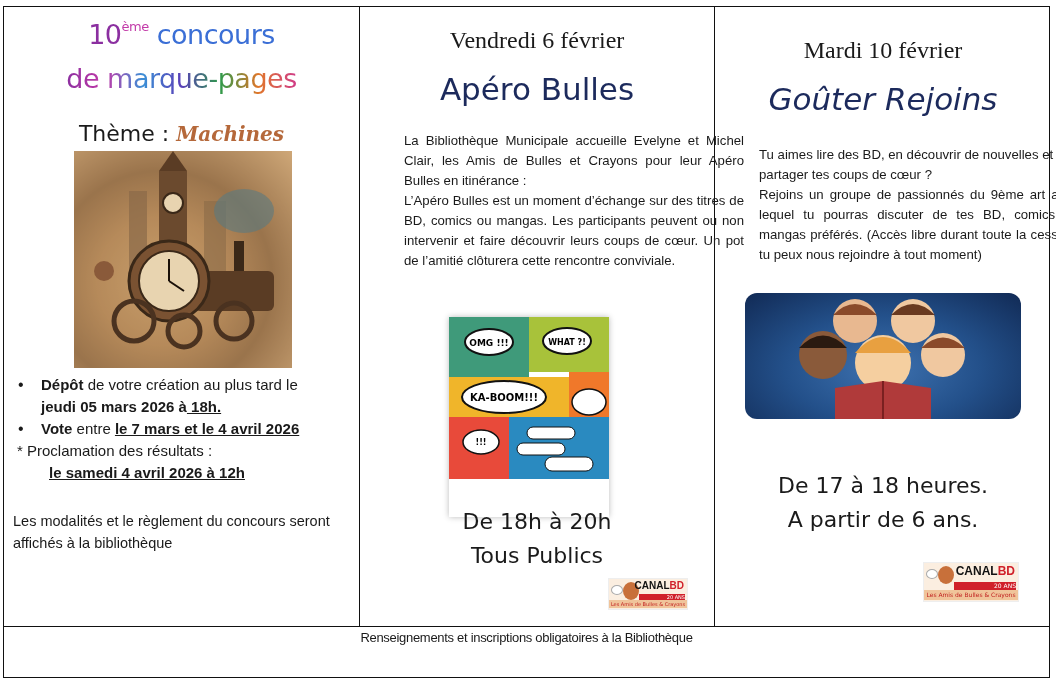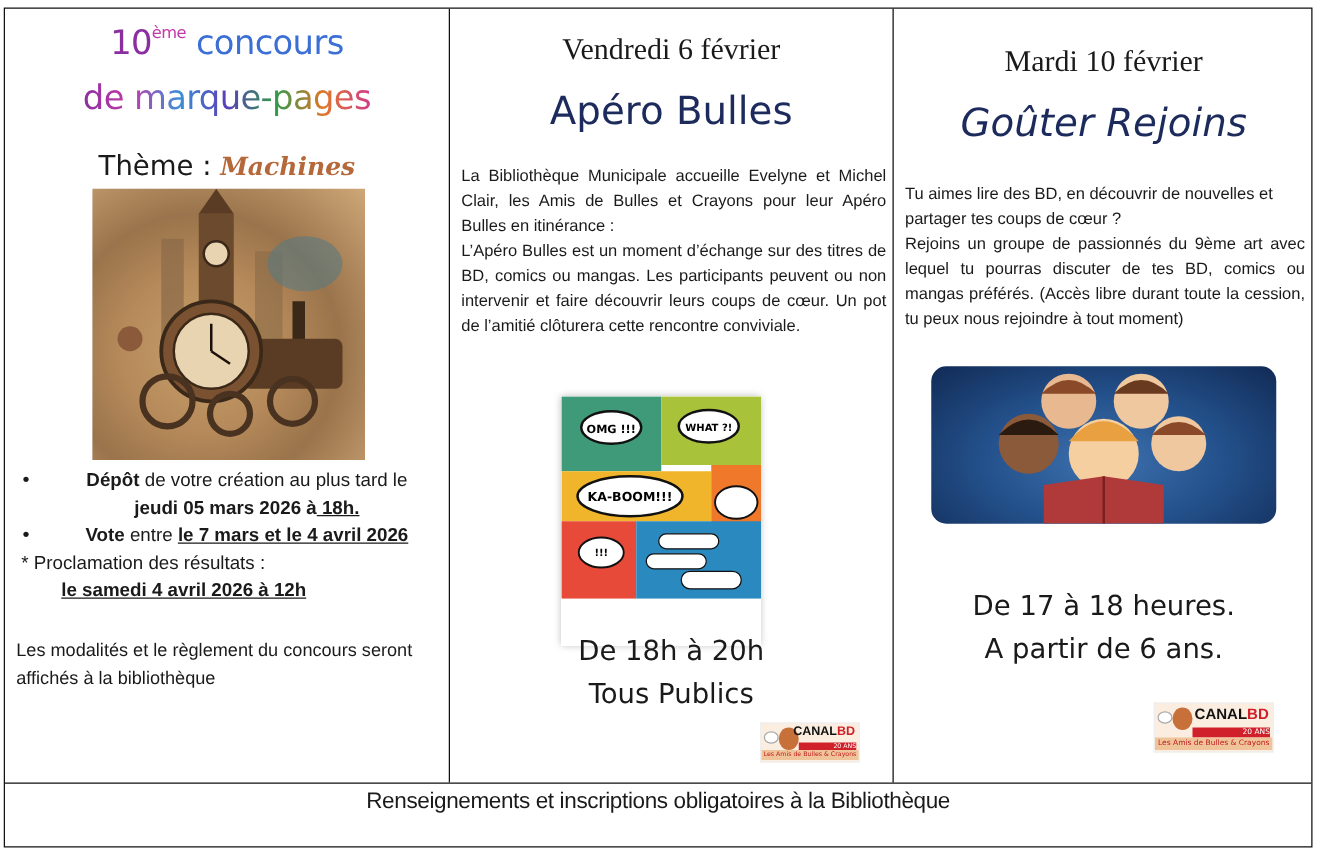--- a/index.html
+++ b/index.html
@@ -5,48 +5,48 @@
   * { box-sizing: border-box; margin: 0; padding: 0; }
   html, body { width: 1056px; height: 682px; background: #ffffff; overflow: hidden; }
   body { font-family: "DejaVu Sans", sans-serif; color: #1a1a1a; position: relative; }
 
   .frame { position: absolute; left: 3px; top: 6px; width: 1047px; height: 672px; border: 1.5px solid #111; }
   .col { position: absolute; top: 0; height: 619px; }
   .col1 { left: 0; width: 356px; border-right: 1.5px solid #111; }
   .col2 { left: 356px; width: 355px; border-right: 1.5px solid #111; }
   .col3 { left: 711px; width: 336px; }
   .footer { position: absolute; left: 0; top: 619px; width: 100%; height: 52px; border-top: 1.5px solid #111;
-            text-align: center; font-family: "Liberation Sans", sans-serif; font-size: 18px; color: #1a1a1a; letter-spacing: -0.3px; }
+            text-align: center; font-family: "Liberation Sans", sans-serif; font-size: 13px; color: #1a1a1a; letter-spacing: -0.3px; }
   .footer .l1 { position: absolute; top: 3px; left: 0; right: 0; }
   .footer .l2 { position: absolute; top: 27px; left: 0; right: 0; }
 
   
   .title-rainbow { position: absolute; left: 0; right: 0; text-align: center; font-family: "DejaVu Sans", sans-serif; font-size: 27px; letter-spacing: -0.5px; }
   .t1 { top: 12px; }
   .t2 { top: 56px; }
   .title-rainbow span { display: inline-block; }
   .sup { font-size: 13px; vertical-align: 13px; }
   .theme { position: absolute; top: 114px; left: 0; right: 0; text-align: center; font-family: "DejaVu Sans", sans-serif; font-size: 22px; }
   .theme .val { color: #b5683a; font-family: "DejaVu Serif", serif; font-style: italic; font-weight: bold; font-size: 20px; }
   .steampunk { position: absolute; left: 70px; top: 144px; width: 218px; height: 217px; overflow: hidden;
     background: radial-gradient(ellipse at 40% 60%, #c69b67 0%, #a87a4a 35%, #7a5532 60%, #d2ab7c 100%); }
   .bullets { position: absolute; left: 10px; top: 367px; width: 340px; font-family: "Liberation Sans", sans-serif; font-size: 15px; line-height: 22px; }
-  .bullets .b { position: relative; padding-left: 27px; text-align: center; }
+  .bullets .b { position: relative; padding-left: 27px; }
   .bullets .b::before { content: "•"; position: absolute; left: 4px; top: 0; font-size: 16px; }
   .bullets .proc { padding-left: 3px; font-weight: normal; }
   .bullets .proc2 { padding-left: 35px; font-weight: bold; text-decoration: underline; }
   .u { text-decoration: underline; }
   .modal { position: absolute; left: 9px; top: 503px; width: 330px; font-family: "Liberation Sans", sans-serif; font-size: 14.5px; line-height: 22px; }
 
   
   .date { position: absolute; left: 0; right: 0; text-align: center; font-family: Liberation Serif, serif; color: #1a1a1a; }
   .c2date { top: 20px; font-size: 24px; }
   .event { position: absolute; left: 0; right: 0; text-align: center; color: #1c2a5c; font-family: "DejaVu Sans", sans-serif; }
   .c2event { top: 64px; font-size: 31px; }
-  .para { position: absolute; font-family: "Liberation Sans", sans-serif; font-size: 13.2px; line-height: 20px; text-align: justify; color: #1a1a1a; }
+  .para { position: absolute; font-family: "Liberation Sans", sans-serif; font-size: 13.2px; line-height: 20px; text-align: justify; color: #1a1a1a; margin-left: 35px; }
   .c2para { left: 9px; top: 124px; width: 340px; }
   .comic { position: absolute; left: 89px; top: 310px; width: 160px; height: 200px; overflow: hidden; box-shadow: 0 0 6px #bbb; }
   .big { position: absolute; left: 0; right: 0; text-align: center; font-family: "DejaVu Sans", sans-serif; font-size: 22px; line-height: 34px; color: #1a1a1a; }
   .c2big { top: 498px; }
   .logo { position: absolute; width: 80px; height: 32px; background: #fbeee0; border: 1px solid #eee; overflow: hidden; }
   .c2logo { left: 248px; top: 571px; }
   .c3logo { left: 208px; top: 555px; width: 96px; height: 40px; }
   .logo .canal { position: absolute; right: 3px; top: 1px; font-family: "Liberation Sans", sans-serif; font-weight: bold; font-size: 10px; color: #111; }
   .logo .canal b { color: #d0202a; }
   .logo .band { position: absolute; left: 30px; right: 2px; top: 15px; height: 6px; background: #d0202a; color: #fff; font-size: 5px; text-align: right; line-height: 6px; }

